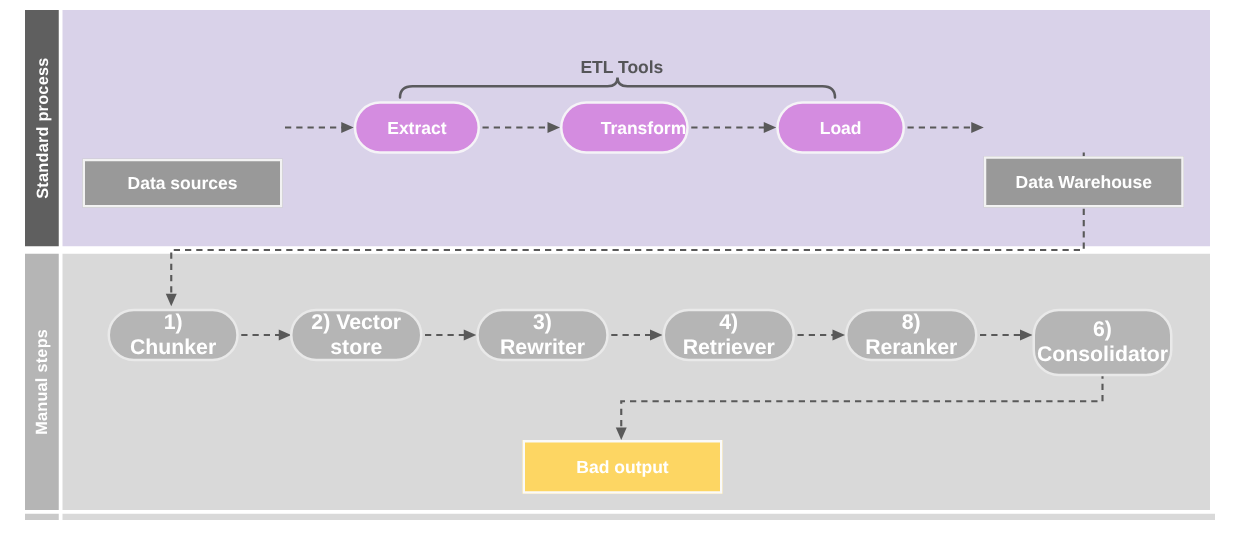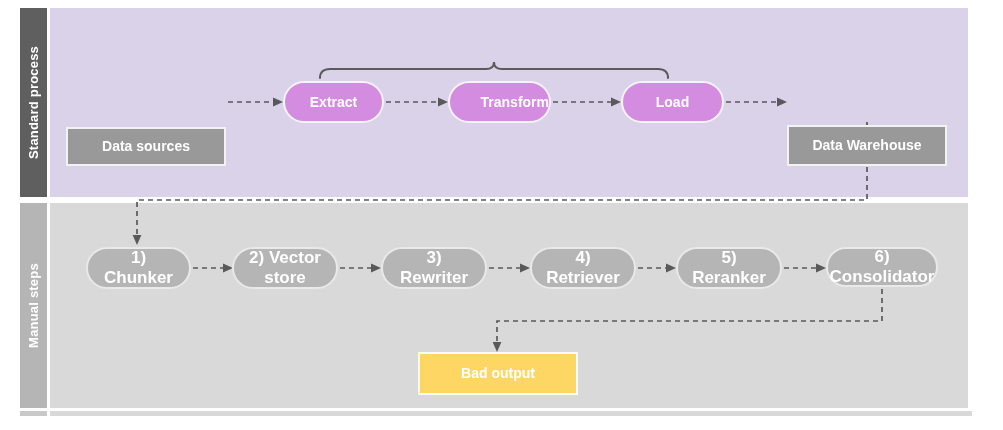--- a/index.html
+++ b/index.html
@@ -61,21 +61,21 @@
   .node-extract{left:283px;top:81px;width:101px;height:42px;}
   .node-transform{left:448px;top:81px;width:103px;height:42px;justify-content:flex-end;}
   .node-load{left:621px;top:81px;width:103px;height:42px;}
   .node-data-warehouse{left:787px;top:81px;width:160px;height:41px;}
 
   .node-chunker{left:86px;top:247px;width:105px;height:42px;}
   .node-vector-store{left:232px;top:247px;width:106px;height:42px;}
   .node-rewriter{left:381px;top:247px;width:106px;height:42px;}
   .node-retriever{left:530px;top:247px;width:106px;height:42px;}
   .node-reranker{left:676px;top:247px;width:106px;height:42px;}
-  .node-consolidator{left:826px;top:247px;width:112px;height:40px;}
+  .node-consolidator{left:826px;top:247px;width:112px;height:54px;}
 
   .node-bad-output{
     left:418px;top:352px;width:160px;height:43px;
     background:#fdd663;border:2px solid #fafafa;
   }
 
   .etl-group-label{
     position:absolute;
     left:420px;top:45px;width:155px;
     text-align:center;
@@ -131,20 +131,21 @@
       <polygon points="233,268 223,263.6 223,272.4"></polygon>
       <polygon points="381,268 371,263.6 371,272.4"></polygon>
       <polygon points="530,268 520,263.6 520,272.4"></polygon>
       <polygon points="676,268 666,263.6 666,272.4"></polygon>
       <polygon points="826,268 816,263.6 816,272.4"></polygon>
       <polygon points="497,352 492.6,342 501.4,342"></polygon>
     </g>
     <path d="M320 78 Q320 69 330 69 L486 69 Q494 69 494 62 Q494 69 502 69 L658 69 Q668 69 668 78" stroke="#5a5a5d" stroke-width="2" fill="none" stroke-linecap="round"></path>
   </svg>
 
+  <div class="etl-group-label">ETL Tools</div>
 
   <div class="node rect-node node-data-sources">
     <span>Data sources</span>
   </div>
   <div class="node pill etl-pill node-extract">
     <span>Extract</span>
   </div>
   <div class="node pill etl-pill node-transform">
     <span>Transform</span>
   </div>
@@ -161,21 +162,21 @@
   <div class="node pill manual-pill node-vector-store">
     <span>2) Vector store</span>
   </div>
   <div class="node pill manual-pill node-rewriter">
     <span>3) Rewriter</span>
   </div>
   <div class="node pill manual-pill node-retriever">
     <span>4) Retriever</span>
   </div>
   <div class="node pill manual-pill node-reranker">
-    <span>5) Reranker</span>
+    <span>8) Reranker</span>
   </div>
   <div class="node pill manual-pill node-consolidator">
     <span>6) Consolidator</span>
   </div>
 
   <div class="node node-bad-output">
     <span>Bad output</span>
   </div>
 
 </div>

